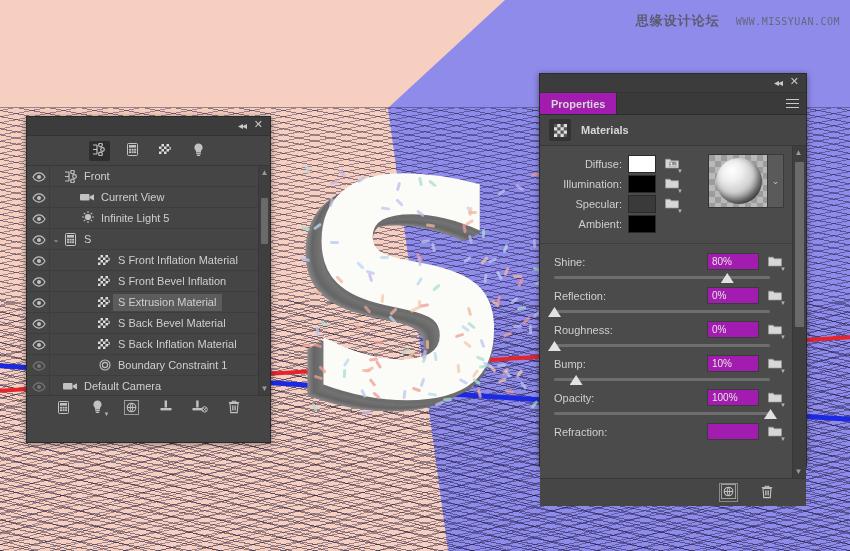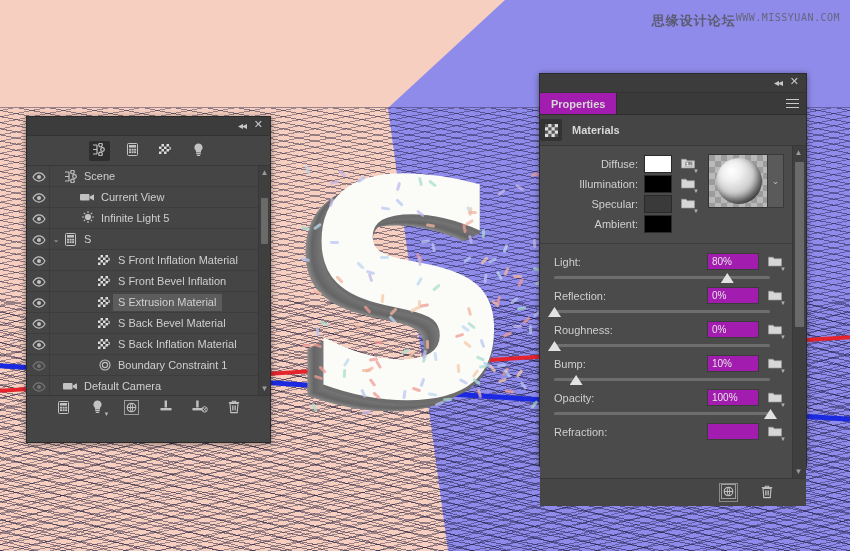--- a/index.html
+++ b/index.html
@@ -156,30 +156,30 @@
     height:24px;background:#454545;display:flex;align-items:center;
     justify-content:center;gap:18px;
   }
   .bbtn{width:16px;height:16px;display:flex;align-items:center;justify-content:center;cursor:pointer;position:relative;}
   .caret{position:absolute;right:-4px;bottom:-1px;font-size:6px;color:#b0b0b0;}
 
   
   #panelprops{left:539px;top:73px;width:266px;height:392px;}
   .mat-head{
     height:30px;background:#454545;display:flex;align-items:center;
-    gap:10px;border-bottom:1px solid #383838;
+    padding-left:9px;gap:10px;border-bottom:1px solid #383838;
   }
   .mat-icon-box{width:22px;height:22px;background:#333;border-radius:2px;
     display:flex;align-items:center;justify-content:center;}
   .mat-title{font-size:11px;color:#d8d8d8;font-weight:bold;}
 
   .props-body{position:relative;background:#4b4b4b;height:332px;overflow:hidden;}
   .colors-block{padding:8px 0 9px 0;border-bottom:1px solid #3e3e3e;position:relative;}
   .crow{height:20px;display:flex;align-items:center;}
-  .clabel{width:82px;text-align:right;font-size:11px;color:#cfcfcf;padding-right:6px;padding-left:16px;}
+  .clabel{width:82px;text-align:right;font-size:11px;color:#cfcfcf;padding-right:6px;}
   .swatch{width:26px;height:16px;border:1px solid #2a2a2a;cursor:pointer;}
   .folder{margin-left:9px;position:relative;cursor:pointer;}
   .sphere-box{
     position:absolute;right:38px;top:8px;width:58px;height:52px;
     border:1px solid #333;
     background:
       conic-gradient(#b9b9b9 0 25%, #9c9c9c 0 50%, #b9b9b9 0 75%, #9c9c9c 0) 0 0/12px 12px;
   }
   .sphere{
     position:absolute;left:7px;top:3px;width:46px;height:46px;border-radius:50%;
@@ -218,21 +218,21 @@
   .props-foot{
     height:27px;background:#464646;border-top:1px solid #383838;
     display:flex;align-items:center;justify-content:flex-end;gap:20px;
     padding-right:31px;
   }
   .fbtn{width:17px;height:17px;display:flex;align-items:center;justify-content:center;cursor:pointer;}
   .fbtn.boxed{border:1px solid #8a8a8a;}
 
   
   .watermark{
-    position:absolute;right:10px;top:12px;display:flex;align-items:flex-start;gap:0;
+    position:absolute;right:10px;top:12px;display:flex;align-items:center;gap:16px;
     color:#5f5f78;user-select:none;
   }
   .wm-cn{font-size:13px;font-weight:bold;letter-spacing:1px;
     font-family:"DejaVu Sans",sans-serif;color:#5b5b72;}
   .wm-en{font-size:10px;letter-spacing:.5px;font-family:"DejaVu Sans Mono",monospace;color:#66667e;}
 </style>
 </head>
 <body>
 
 <div id="stage">
@@ -445,21 +445,21 @@
             <div class="twisty"></div>
             <div class="rowicon">
               <svg width="14" height="13" viewBox="0 0 14 13">
                 <path d="M1 2h4M1 6.5h4M1 11h4" stroke="#c2c2c2" stroke-width="1.2" fill="none"></path>
        <path d="M5 2v9" stroke="#c2c2c2" stroke-width="1.2" fill="none"></path>
        <circle cx="8.5" cy="2" r="1.8" fill="none" stroke="#c2c2c2" stroke-width="1.2"></circle>
        <circle cx="10.5" cy="6.5" r="1.8" fill="none" stroke="#c2c2c2" stroke-width="1.2"></circle>
        <circle cx="8.5" cy="11" r="1.8" fill="none" stroke="#c2c2c2" stroke-width="1.2"></circle>
               </svg>
             </div>
-            <div class="rowlabel">Scene</div>
+            <div class="rowlabel">Front</div>
           </div>
           <div class="row">
             <div class="eyecell">
               <span class="eye"><svg width="14" height="10" viewBox="0 0 14 10">
                   <path d="M7 .9C3.4.9 1 5 1 5s2.4 4.1 6 4.1S13 5 13 5 10.6.9 7 .9z" fill="none" stroke="#c2c2c2" stroke-width="1.1"></path>
        <circle cx="7" cy="5" r="2" fill="#c2c2c2"></circle>
                 </svg></span>
             </div>
             <div style="width: 17px;"></div>
             <div class="twisty"></div>
@@ -797,21 +797,21 @@
           </div>
           <div class="crow">
             <div class="clabel">Ambient:</div>
             <div class="swatch" style="background: rgb(0, 0, 0);"></div>
           </div>
         </div>
 
       <div class="sliders" id="sliders">
           <div class="srow">
             <div class="sline">
-              <div class="slabel">Light:</div>
+              <div class="slabel">Shine:</div>
               <div class="sfield">80%</div>
               <div class="sfolder"><span><svg width="14" height="12" viewBox="0 0 14 12">
                     <path d="M0.5 2.2h4.6l1.1 1.5h7.3V11H0.5z" fill="#d7d7d7" stroke="#9a9a9a" stroke-width=".7"></path>
                   </svg></span><span style="position:absolute;right:-4px;bottom:-3px;font-size:6px;color:#b0b0b0">▼</span></div>
             </div>
             <div class="track">
               <div class="track-line"></div>
               <div class="knob" style="left:80%"></div>
             </div>
           </div>

